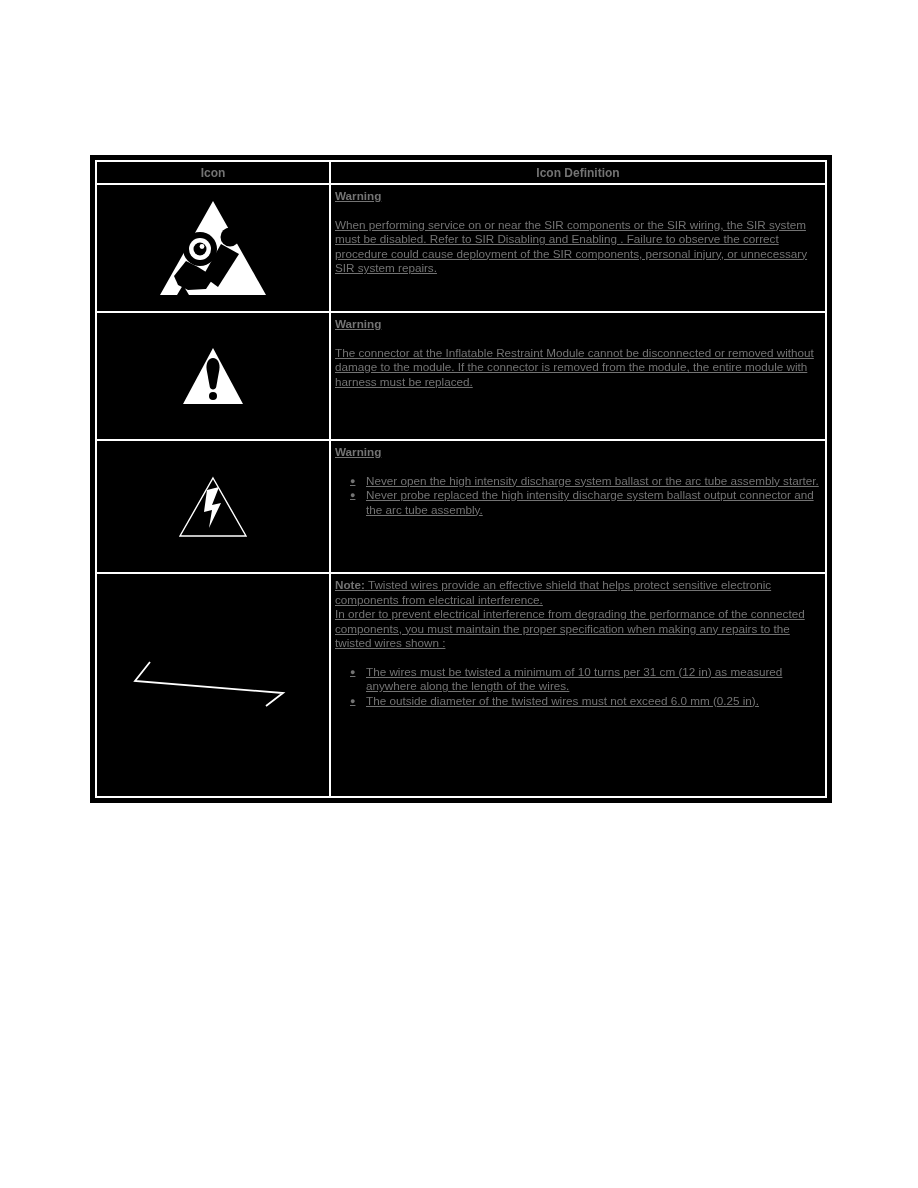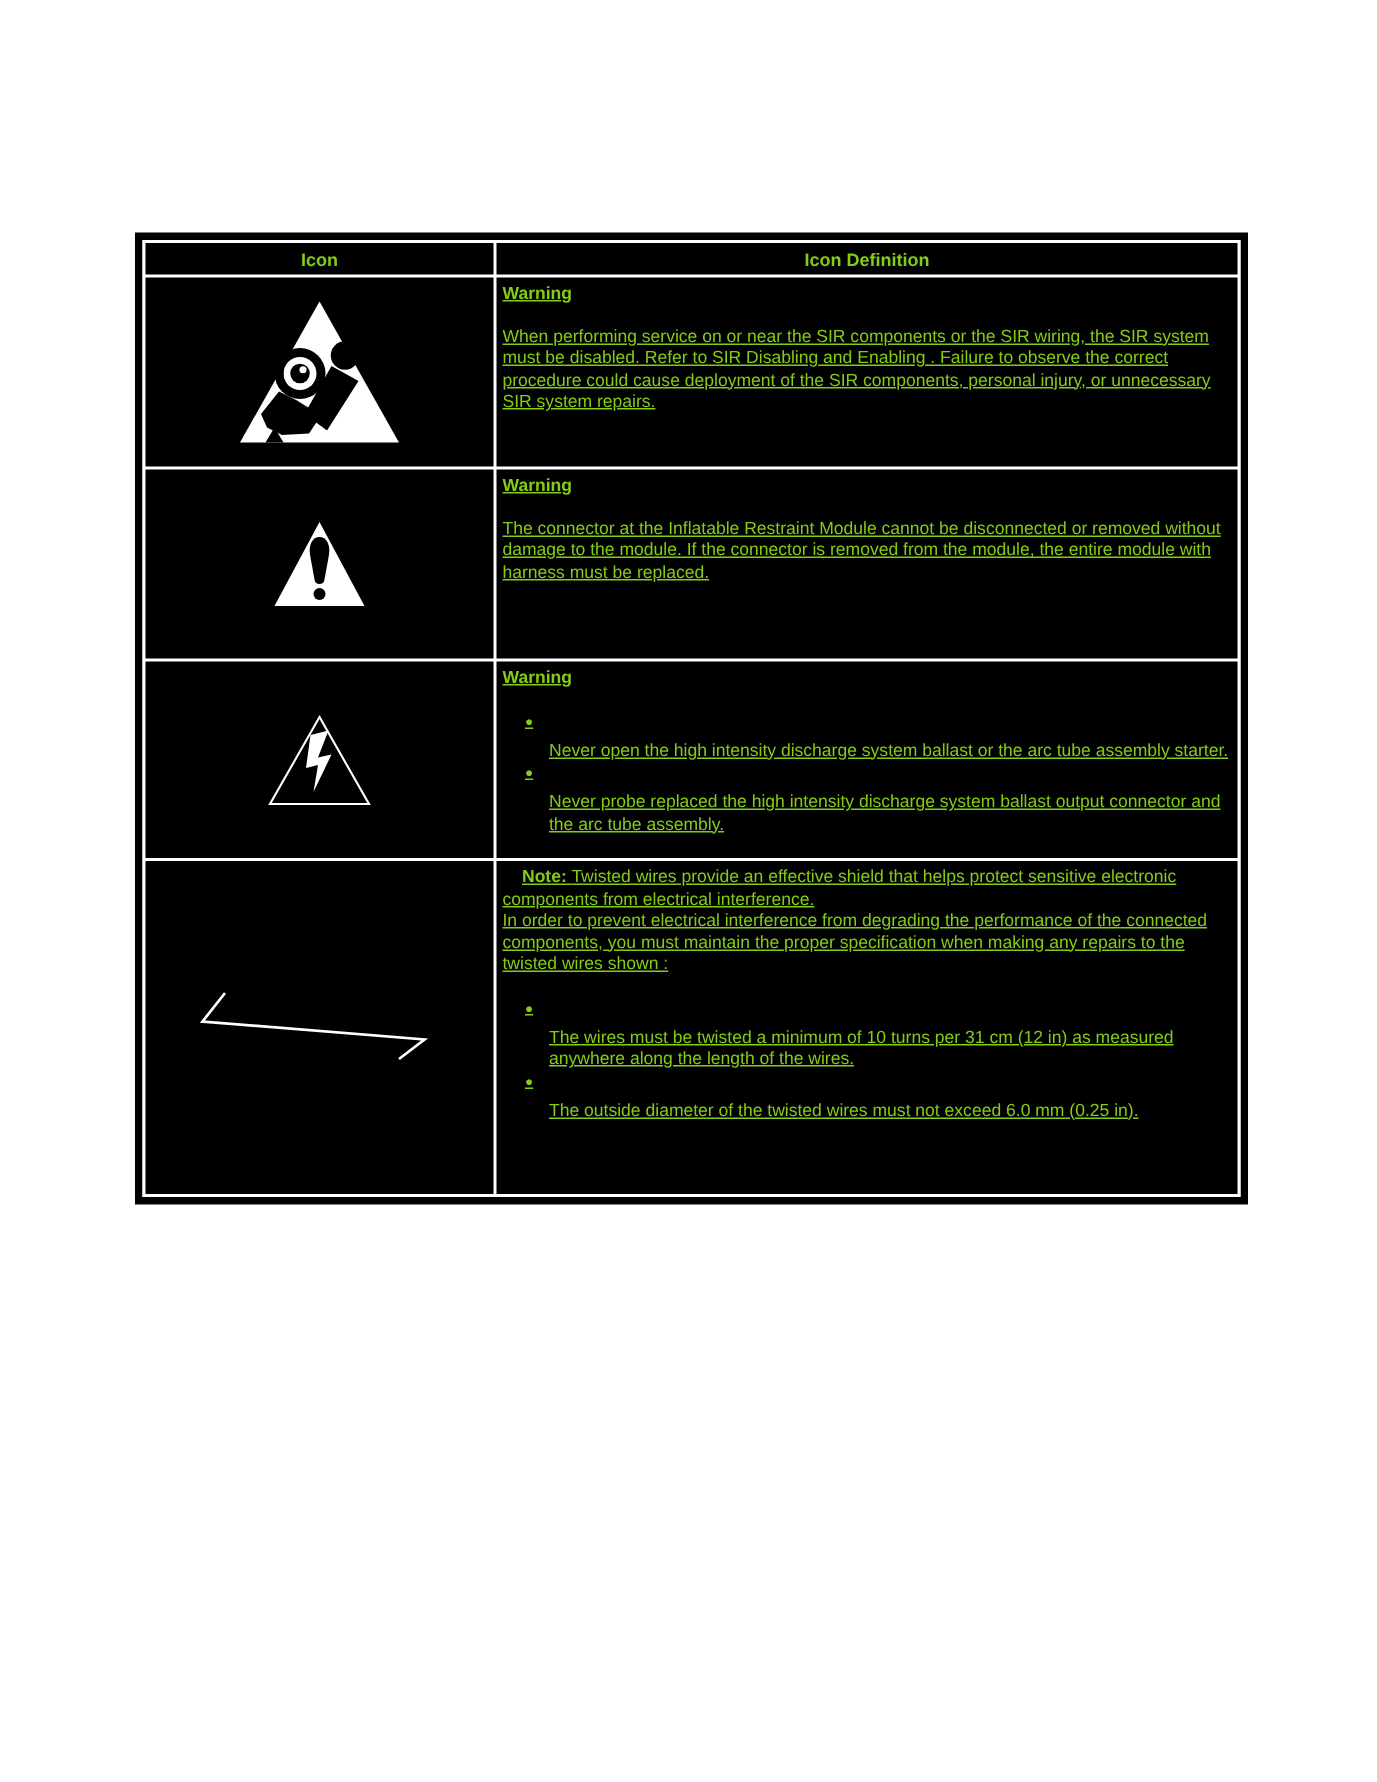--- a/index.html
+++ b/index.html
@@ -33,21 +33,21 @@
     box-sizing: border-box;
     border: 2px solid #ffffff;
     display: grid;
     grid-template-columns: 232px 1fr;
     grid-template-rows: 21px 126px 126px 131px 1fr;
     gap: 2px;
     background: #ffffff;
   }
   .cell {
     background: #000000;
-    color: #84cc16;
+    color: #737373;
     overflow: hidden;
   }
   .hcell {
     display: flex;
     align-items: center;
     justify-content: center;
     font-size: 12px;
     font-weight: bold;
   }
   .icon-cell {
@@ -59,33 +59,33 @@
     padding: 4px 4px 4px 4px;
     font-size: 11.7px;
     line-height: 14.5px;
     text-decoration: underline;
   }
   .heading {
     font-weight: bold;
     margin: 0 0 14px 0;
   }
   .para { margin: 0; }
-  .b { font-weight: bold; margin-left: 13px; }
+  .b { font-weight: bold; }
   .bullets { margin-top: 14px; }
   .bullet {
     display: flex;
     padding-left: 15px;
   }
   .dot {
     width: 16px;
     flex: 0 0 16px;
     font-size: 9px;
     line-height: 14.5px;
   }
-  .btext { flex: 1; margin-top: 20px; }
+  .btext { flex: 1; }
   svg { display: block; }
 </style>
 </head>
 <body>
 
 <div class="page">
   <div class="table-frame">
     <div class="table-grid">
 
       <div class="cell hcell">Icon</div>

